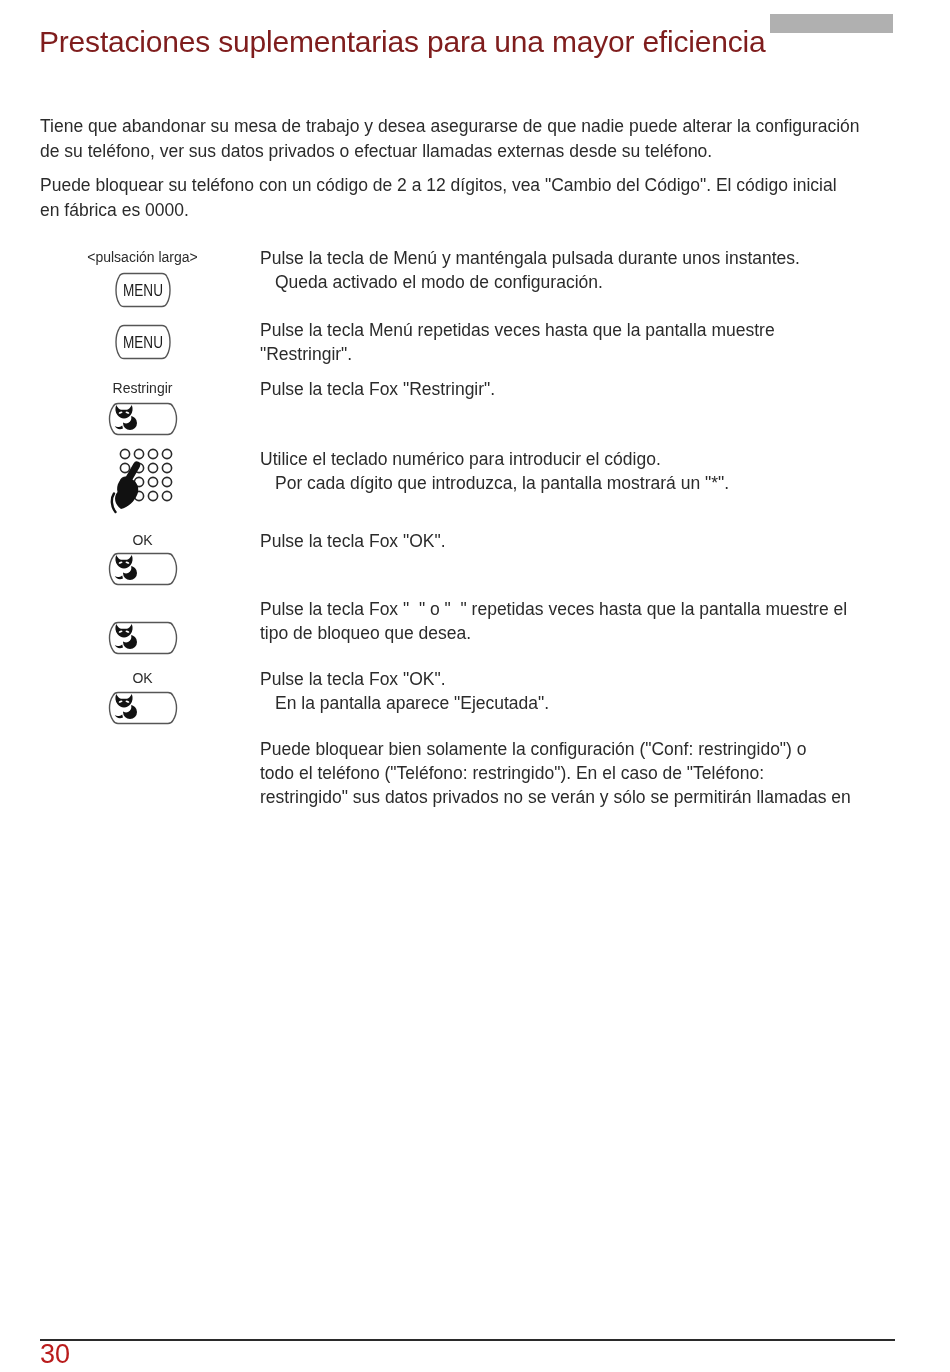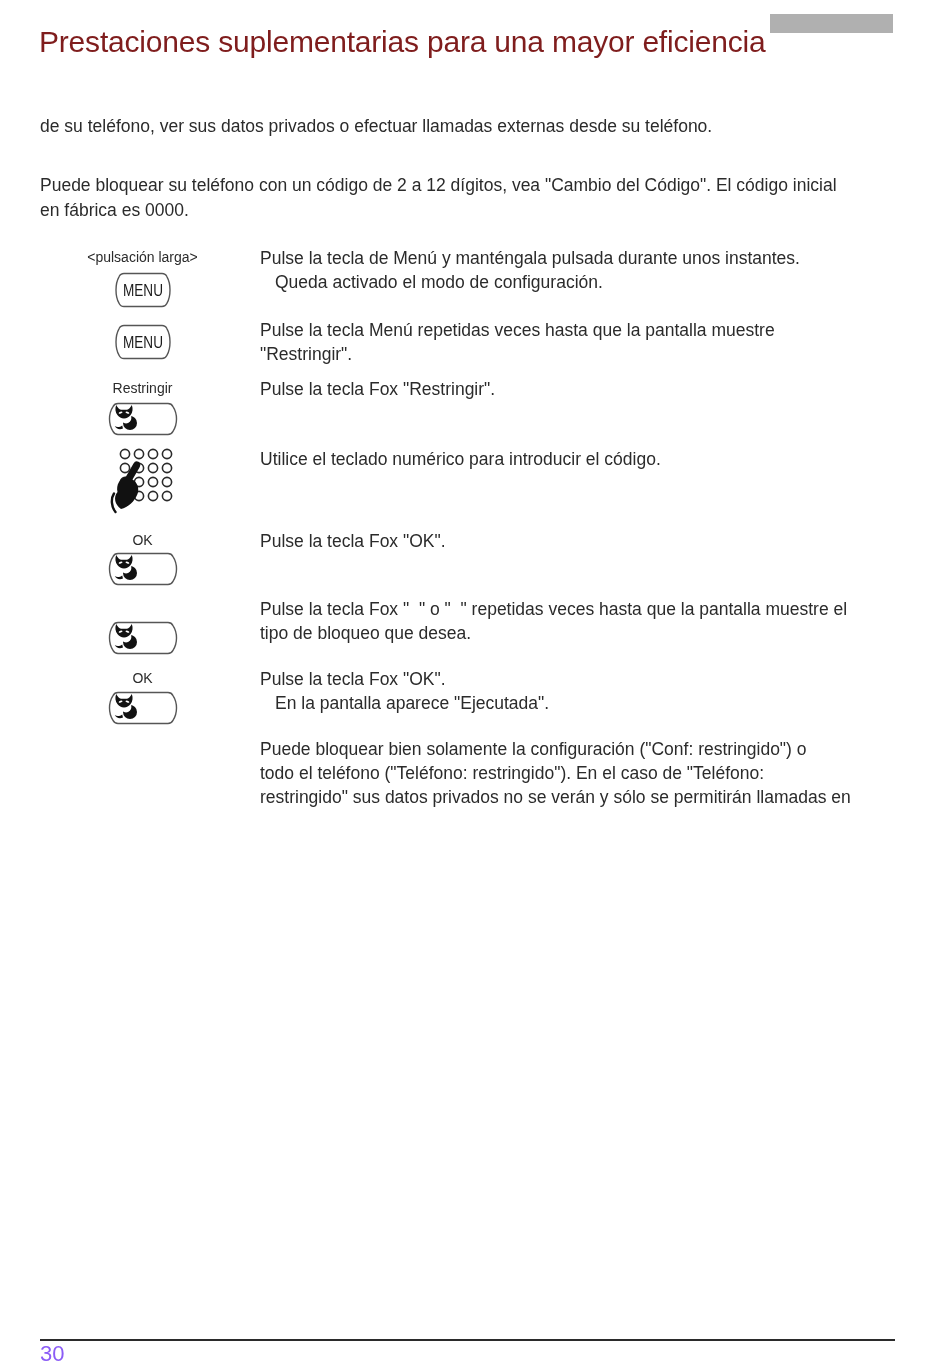--- a/index.html
+++ b/index.html
@@ -21,30 +21,31 @@
   .step{position:absolute;left:0;width:950px;}
   .step-label{
     position:absolute;left:40px;width:205px;text-align:center;
     font-size:14px;line-height:22px;color:#2b2b2b;white-space:nowrap;
   }
   .step-icon{position:absolute;left:40px;width:205px;display:flex;justify-content:center;}
   .step-text{position:absolute;left:260px;top:0;width:660px;font-size:17.5px;line-height:24px;}
   .indent{padding-left:15px;}
   .note-block{position:absolute;left:260px;top:737px;width:660px;font-size:17.5px;line-height:24px;}
   .footer-rule{position:absolute;left:40px;top:1339px;width:855px;height:2px;background:#2b2b2b;}
-  .page-number{position:absolute;left:40px;top:1341px;font-size:22px;line-height:26px;color:#8b5cf6;}
+  .page-number{position:absolute;left:40px;top:1341px;font-size:27px;line-height:26px;color:#b91c1c;}
   svg{display:block;}
 </style>
 </head>
 <body>
 
 <h1 class="page-title">Prestaciones suplementarias para una mayor eficiencia</h1>
 <div class="accent-bar"></div>
 
 <div class="intro-p bodytext" style="top:114px;">
+  <div class="line">Tiene que abandonar su mesa de trabajo y desea asegurarse de que nadie puede alterar la configuración</div>
   <div class="line">de su teléfono, ver sus datos privados o efectuar llamadas externas desde su teléfono.</div>
 </div>
 <div class="intro-p bodytext" style="top:173px;">
   <div class="line">Puede bloquear su teléfono con un código de 2 a 12 dígitos, vea "Cambio del Código". El código inicial</div>
   <div class="line">en fábrica es 0000.</div>
 </div>
 
 <div class="step" style="top:246px;">
   <div class="step-label" style="top:0;">&lt;pulsación larga&gt;</div>
   <div class="step-icon" style="top:26px;">
@@ -114,20 +115,21 @@
           <circle cx="54" cy="50" r="4.6"></circle>
       </g>
       <g>
         <path d="M8,63 C2,59 0,51 4.5,46 C3,39 6.5,32.5 13,30.5 L20.5,17.5 Q22.5,14 25.5,15.8 Q28.5,17.6 26.5,21.5 L19.5,33.5 C24.5,36.5 26.5,42.5 24.5,48 C21.5,55.5 15,61.5 8,63 Z" fill="#111"></path>
         <path d="M2.5,66 C-1.5,61 -2.5,53 1,47.5" fill="none" stroke="#111" stroke-width="2.4" stroke-linecap="round"></path>
       </g>
     </svg>
   </div>
   <div class="step-text" style="top:1px;">
     <div class="line">Utilice el teclado numérico para introducir el código.</div>
+    <div class="line indent">Por cada dígito que introduzca, la pantalla mostrará un "*".</div>
   </div>
 </div>
 
 <div class="step" style="top:529px;">
   <div class="step-label" style="top:0;">OK</div>
   <div class="step-icon" style="top:23px;">
     <svg width="70" height="34" viewBox="0 0 70 34">
       <path d="M10,1.5 H60 Q63.5,1.5 65,4.6 Q68.5,10 68.5,17 Q68.5,24 65,29.4 Q63.5,32.5 60,32.5 H10 Q6.5,32.5 5,29.4 Q1.5,24 1.5,17 Q1.5,10 5,4.6 Q6.5,1.5 10,1.5 Z" fill="#ffffff" stroke="#565656" stroke-width="1.4"></path>
       <g>
         <circle cx="22" cy="21" r="7" fill="#111"></circle>

